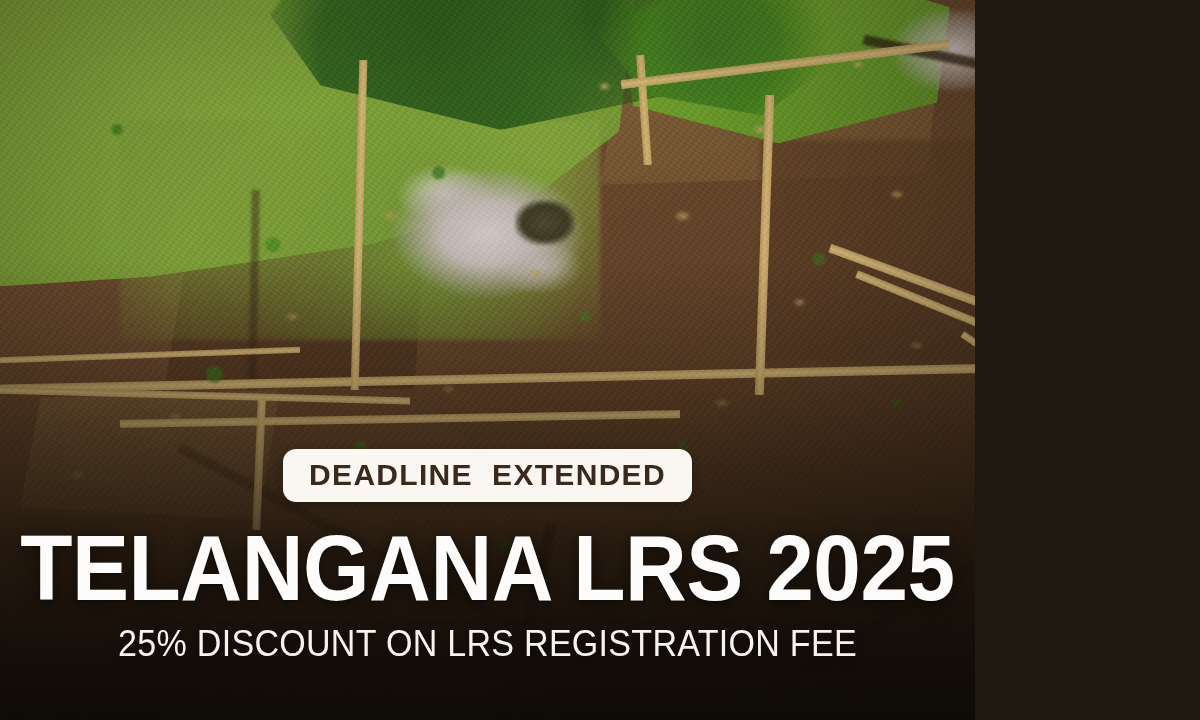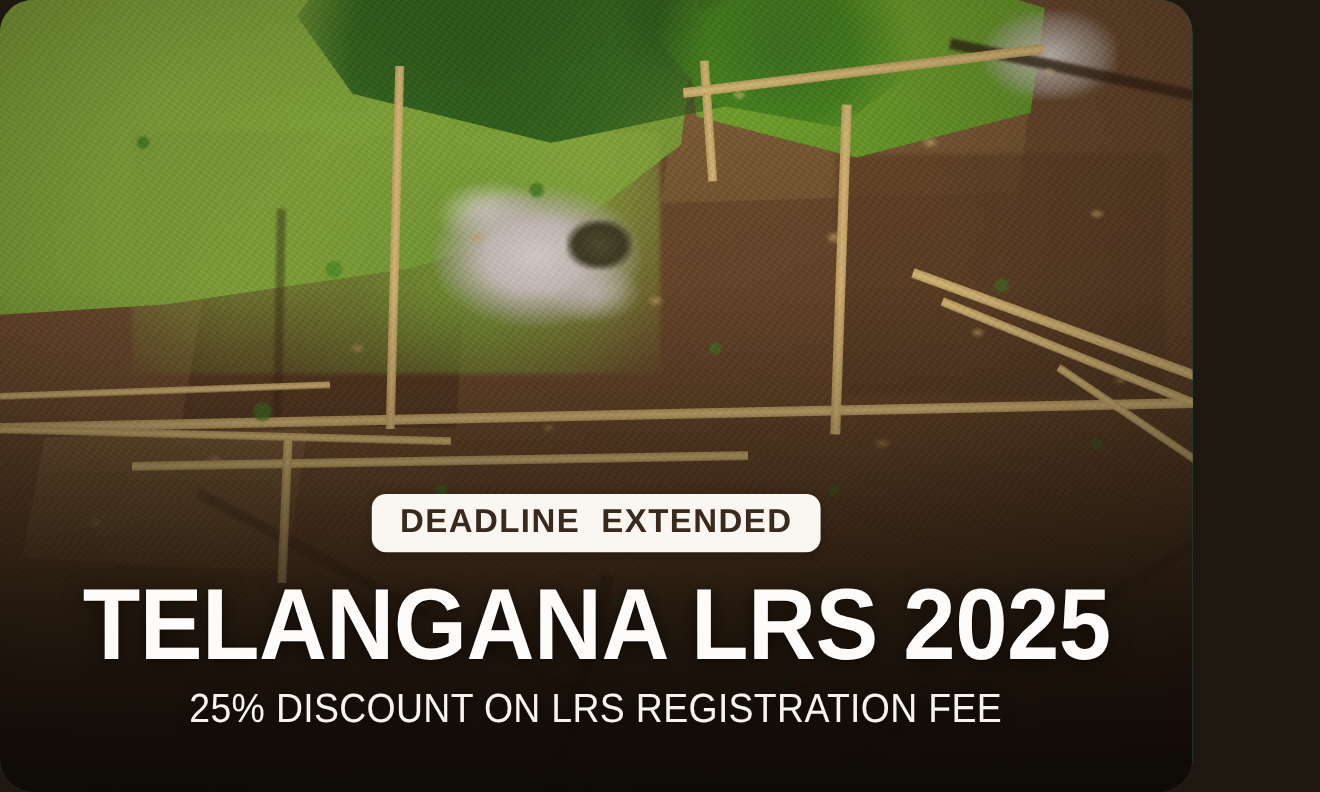--- a/index.html
+++ b/index.html
@@ -5,24 +5,23 @@
 <style>
   * { margin:0; padding:0; box-sizing:border-box; }
   html, body {
     width:1200px; height:720px;
     background:#1f1810;
     font-family:"Liberation Sans", sans-serif;
     overflow:hidden;
   }
   .banner {
     position:relative;
-    width:1084px; height:720px;
+    width:975px; height:720px;
     overflow:hidden;
-    background:#0f766e;
-    border-radius:30px;
+    background:#737373;
   }
 
   
   .photo { position:absolute; inset:0; overflow:hidden; }
 
   .layer { position:absolute; }
   .soil-base2 {
     inset:0;
     background:linear-gradient(160deg,#70502f 0%,#6b4a2e 30%,#5d3f26 60%,#4a321e 100%);
   }

